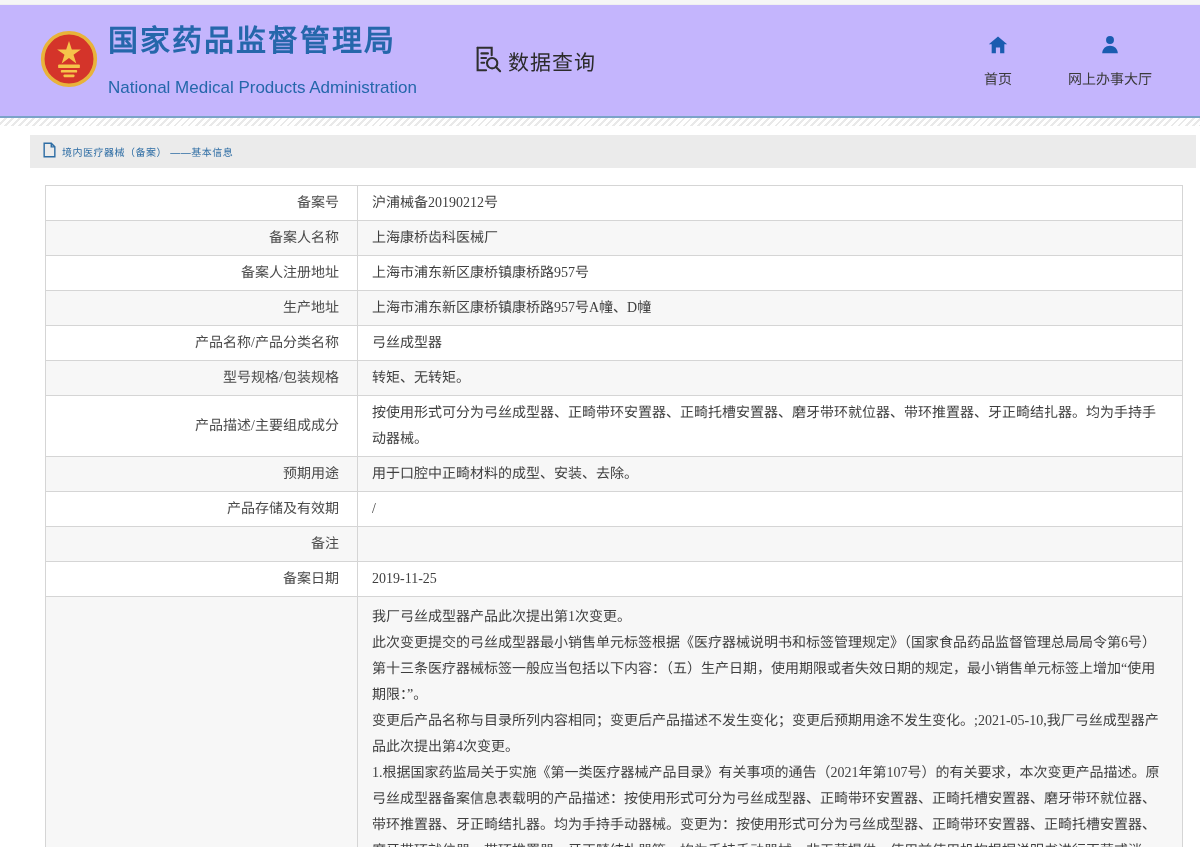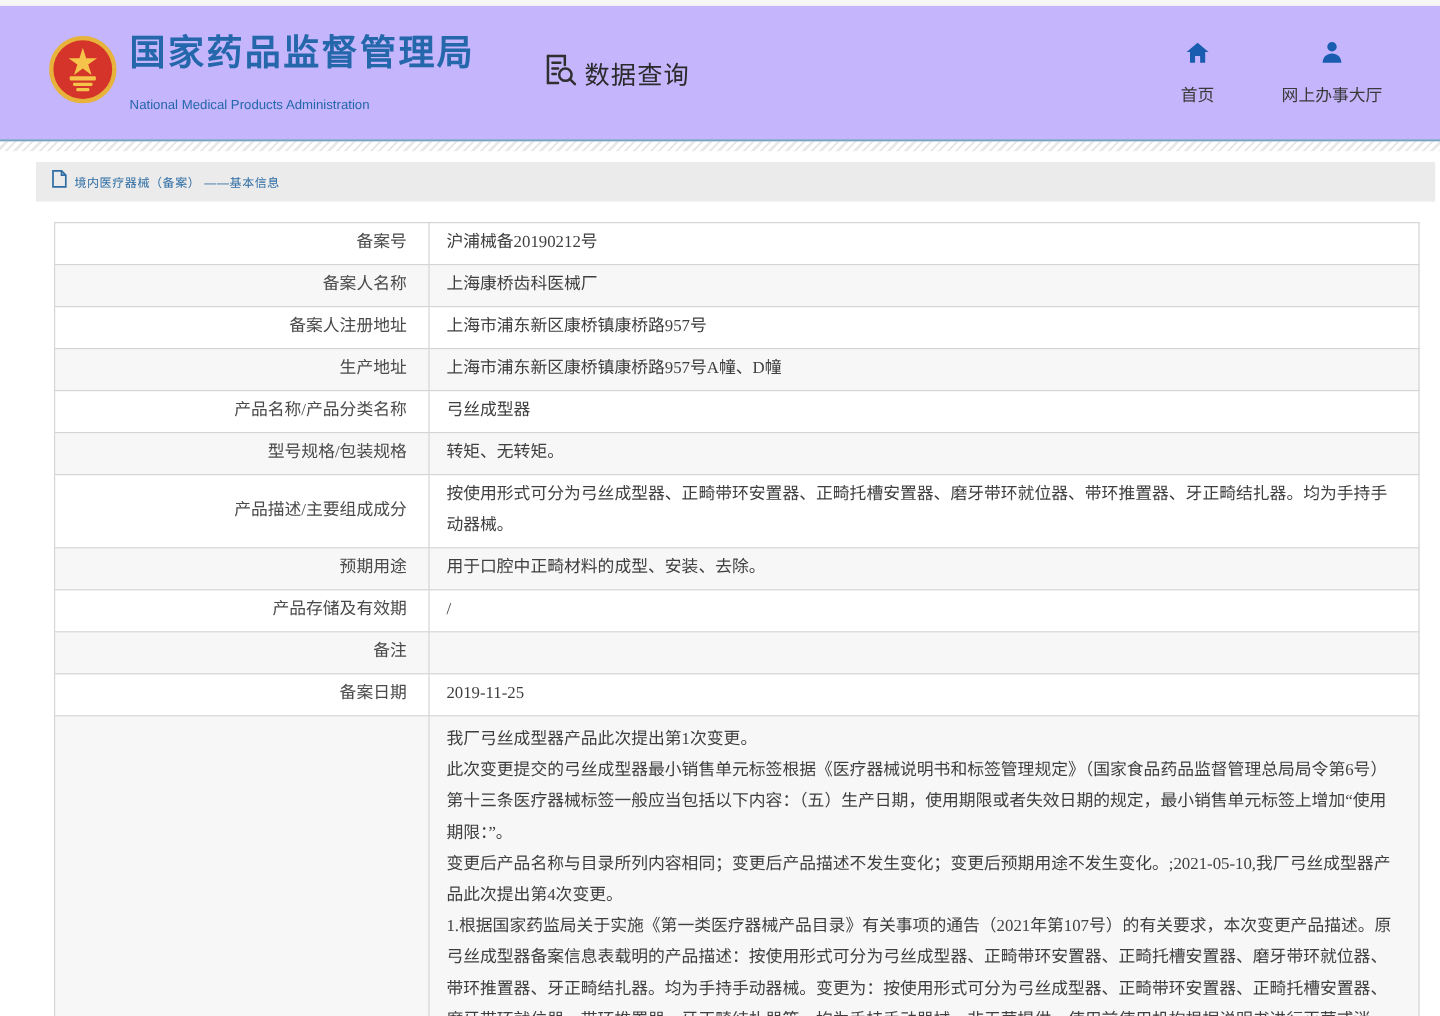--- a/index.html
+++ b/index.html
@@ -19,21 +19,21 @@
     background: #c4b5fd;
     padding-left: 40px; padding-right: 48px;
   }
   .brand { display: flex; align-items: center; cursor: pointer; }
   .emblem { width: 58px; height: 58px; flex: 0 0 auto; }
   .brand-text { margin-left: 10px; }
   .brand-cn {
     font-size: 30px; font-weight: bold; color: #2567ab;
     letter-spacing: 2px; line-height: 34px;
   }
-  .brand-en { font-size: 11px; color: #2567ab; margin-top: 20px; }
+  .brand-en { font-size: 17px; color: #2567ab; margin-top: 20px; }
 
   .data-query {
     display: flex; align-items: center;
     margin-left: 55px; cursor: pointer;
   }
   .data-query-icon { width: 30px; height: 30px; margin-right: 6px; }
   .data-query-label { font-size: 21px; color: #2b2b2b; letter-spacing: 1px; }
 
   .header-spacer { flex: 1; }
 

